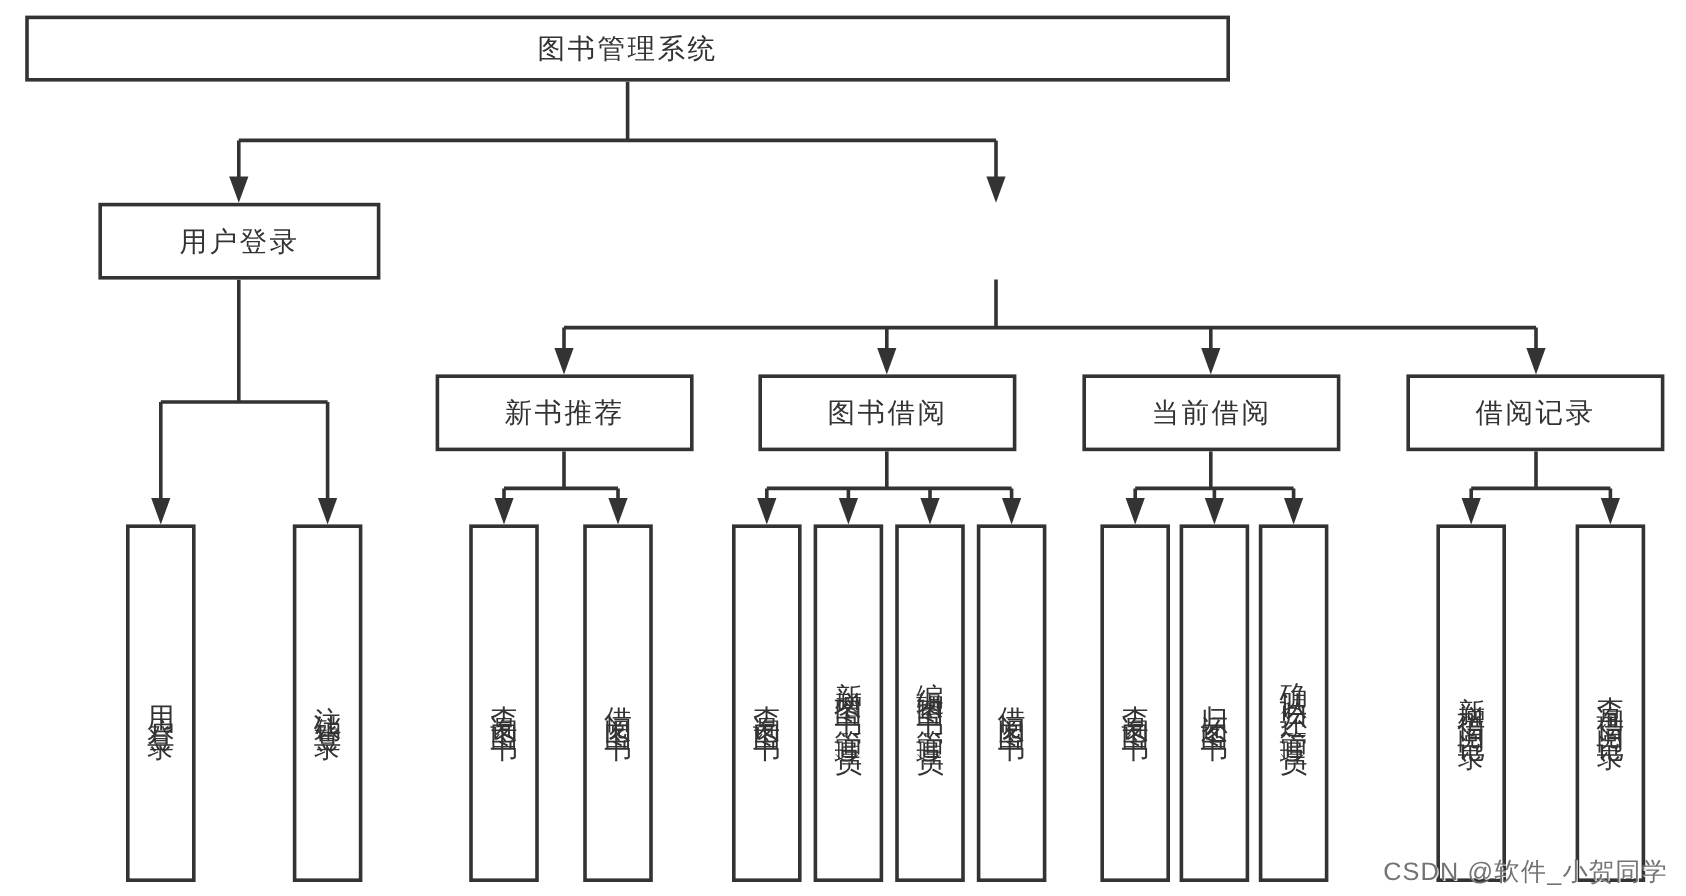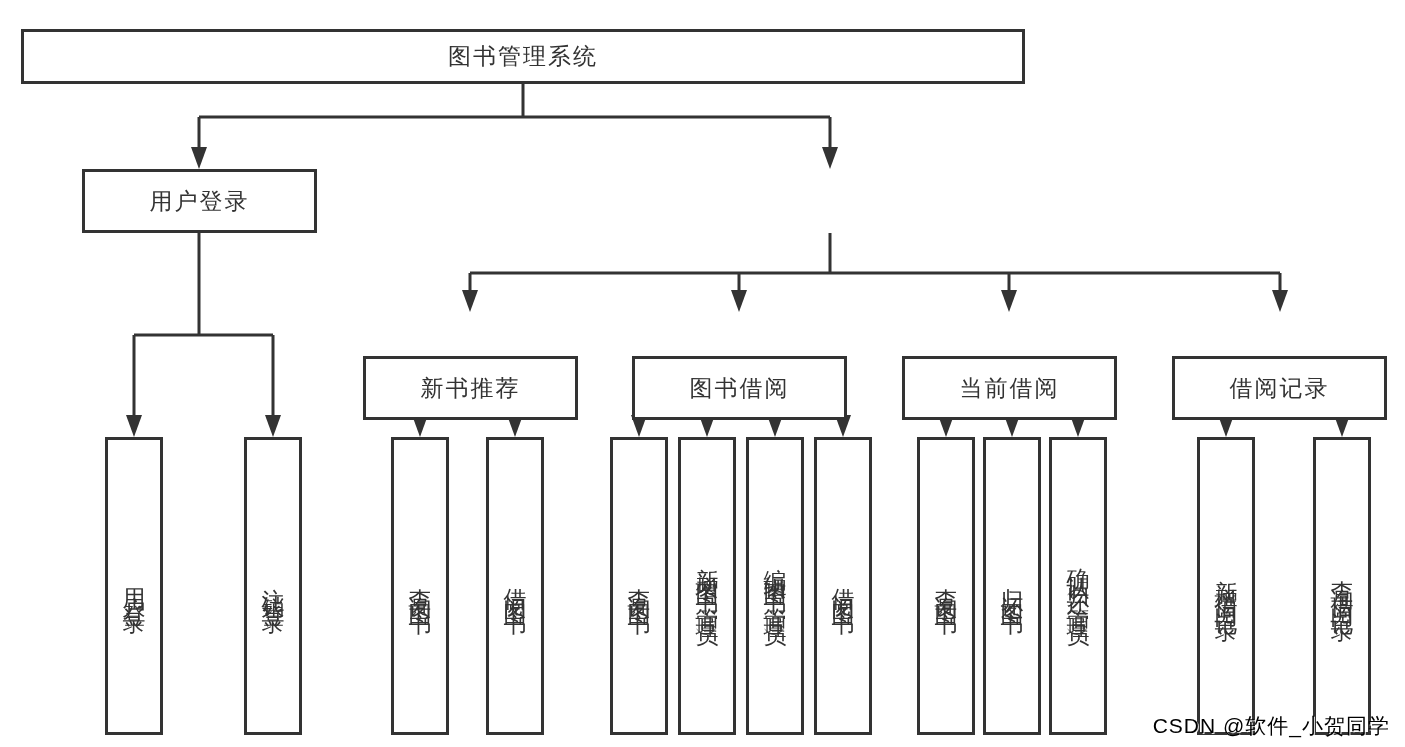--- a/index.html
+++ b/index.html
@@ -40,23 +40,23 @@
   }
   .v-label {
     writing-mode: vertical-rl;
     text-orientation: mixed;
     font-size: 23px;
     letter-spacing: 8px;
     line-height: 1;
     white-space: nowrap;
   }
   
-  .root  { left: 21px;  top: 13px;  width: 1004px; height: 55px; margin-top: 16px; }
+  .root  { left: 21px;  top: 13px;  width: 1004px; height: 55px; }
   .lv2   { top: 169px; height: 64px; }
-  .lv3   { top: 312px; height: 64px; width: 215px; margin-top: 44px; }
+  .lv3   { top: 312px; height: 64px; width: 215px; }
   .leaf  { top: 437px; height: 298px; width: 58px; }
 
   #n-user-login { left: 82px;  width: 235px; }
   #n-book-mgmt  { left: 712px; width: 236px; }
 
   #n-new-book   { left: 363px; }
   #n-borrowing  { left: 632px; }
   #n-current    { left: 902px; }
   #n-records    { left: 1172px; }
 
@@ -73,21 +73,21 @@
   #l-confirm      { left: 1049px; }
   #l-add-record   { left: 1197px; }
   #l-query-record { left: 1313px; }
 
   #watermark {
     position: absolute;
     right: 15px;
     bottom: 7px;
     font-size: 21px;
     letter-spacing: 1px;
-    color: #000000;
+    color: #737373;
     text-shadow: 1px 1px 0 rgba(255,255,255,0.85);
     z-index: 10;
     white-space: nowrap;
   }
 </style>
 </head>
 <body>
 
 <div id="stage">
 

